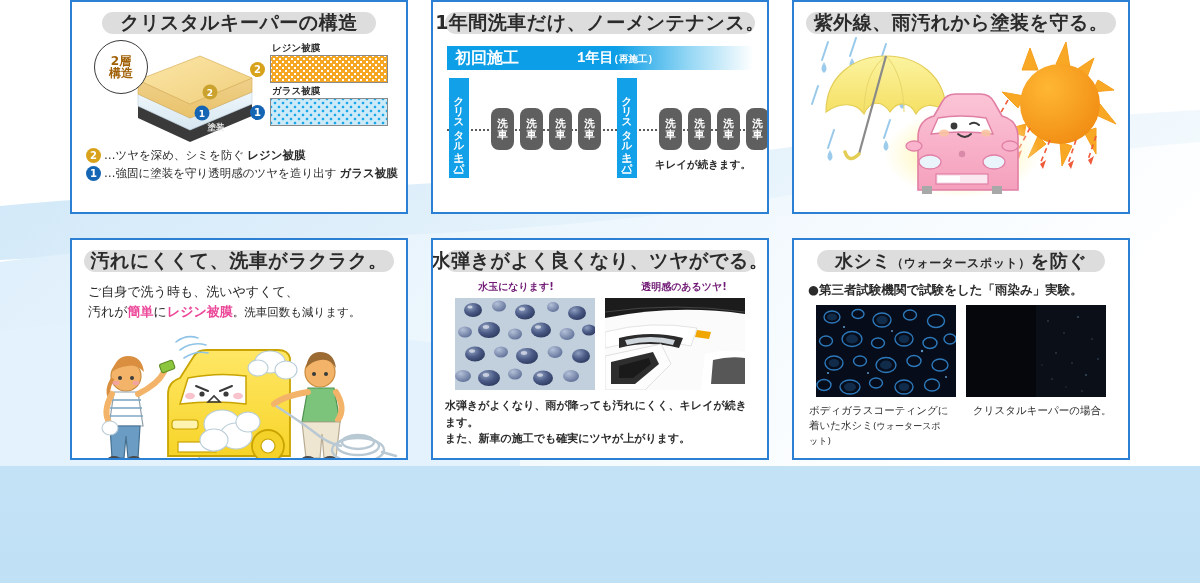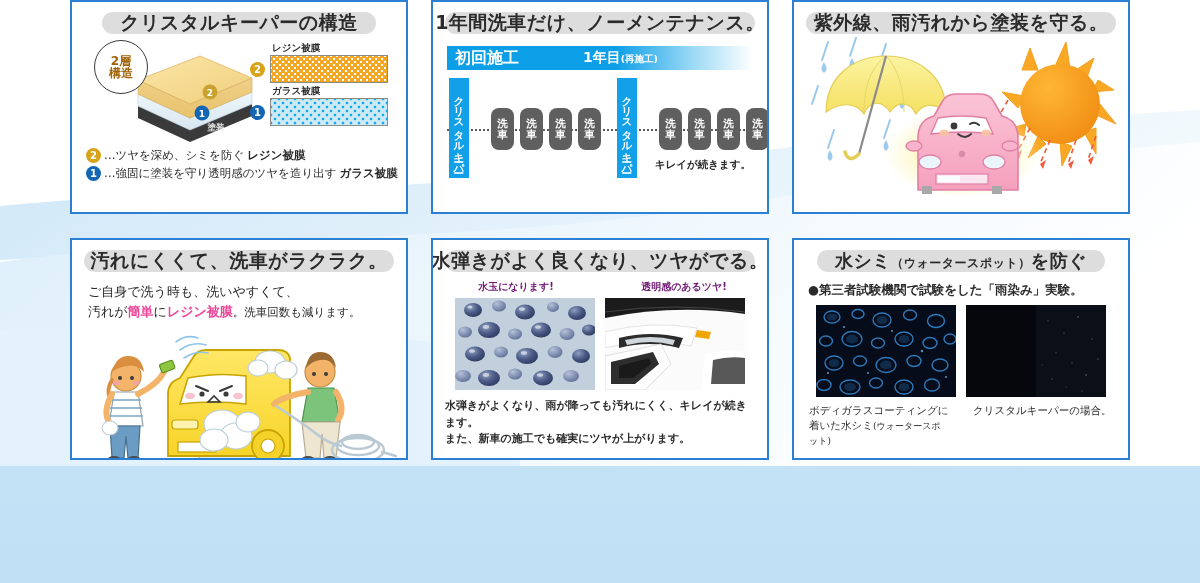--- a/index.html
+++ b/index.html
@@ -91,21 +91,21 @@
     font-size:11.5px; color:#2b2b2b; margin-bottom:3px; white-space:nowrap;
   }
   .legend-line b { font-weight:bold; }
   
   .tl-bar {
     margin: 12px 14px 0; height: 24px;
     background: linear-gradient(90deg, #0c9ee6 0%, #0c9ee6 55%, #9ad9f5 80%, #ffffff 100%);
     display:flex; align-items:center; position:relative;
   }
   .tl-bar .t1 { position:absolute; left: 8px; color:#fff; font-size:16px; font-weight:bold; }
-  .tl-bar .t2 { position:absolute; left: 136px; color:#fff; font-size:14px; font-weight:bold; }
+  .tl-bar .t2 { position:absolute; left: 130px; color:#fff; font-size:14px; font-weight:bold;font-family:Liberation Mono, monospace; }
   .tl-bar .t2 small { font-size:9.5px; }
   .tl-area { position:relative; margin: 4px 14px 0; height: 104px; }
   .dotline {
     position:absolute; top:55px; left:0; right:0; height:0;
     border-top: 2.5px dotted #5a5a5a;
   }
   .ck-col {
     position:absolute; top:4px; width:20px; height:100px;
     background:#12a0e8; color:#fff; font-size:10.5px; font-weight:bold;
     writing-mode: vertical-rl; text-orientation: upright;

